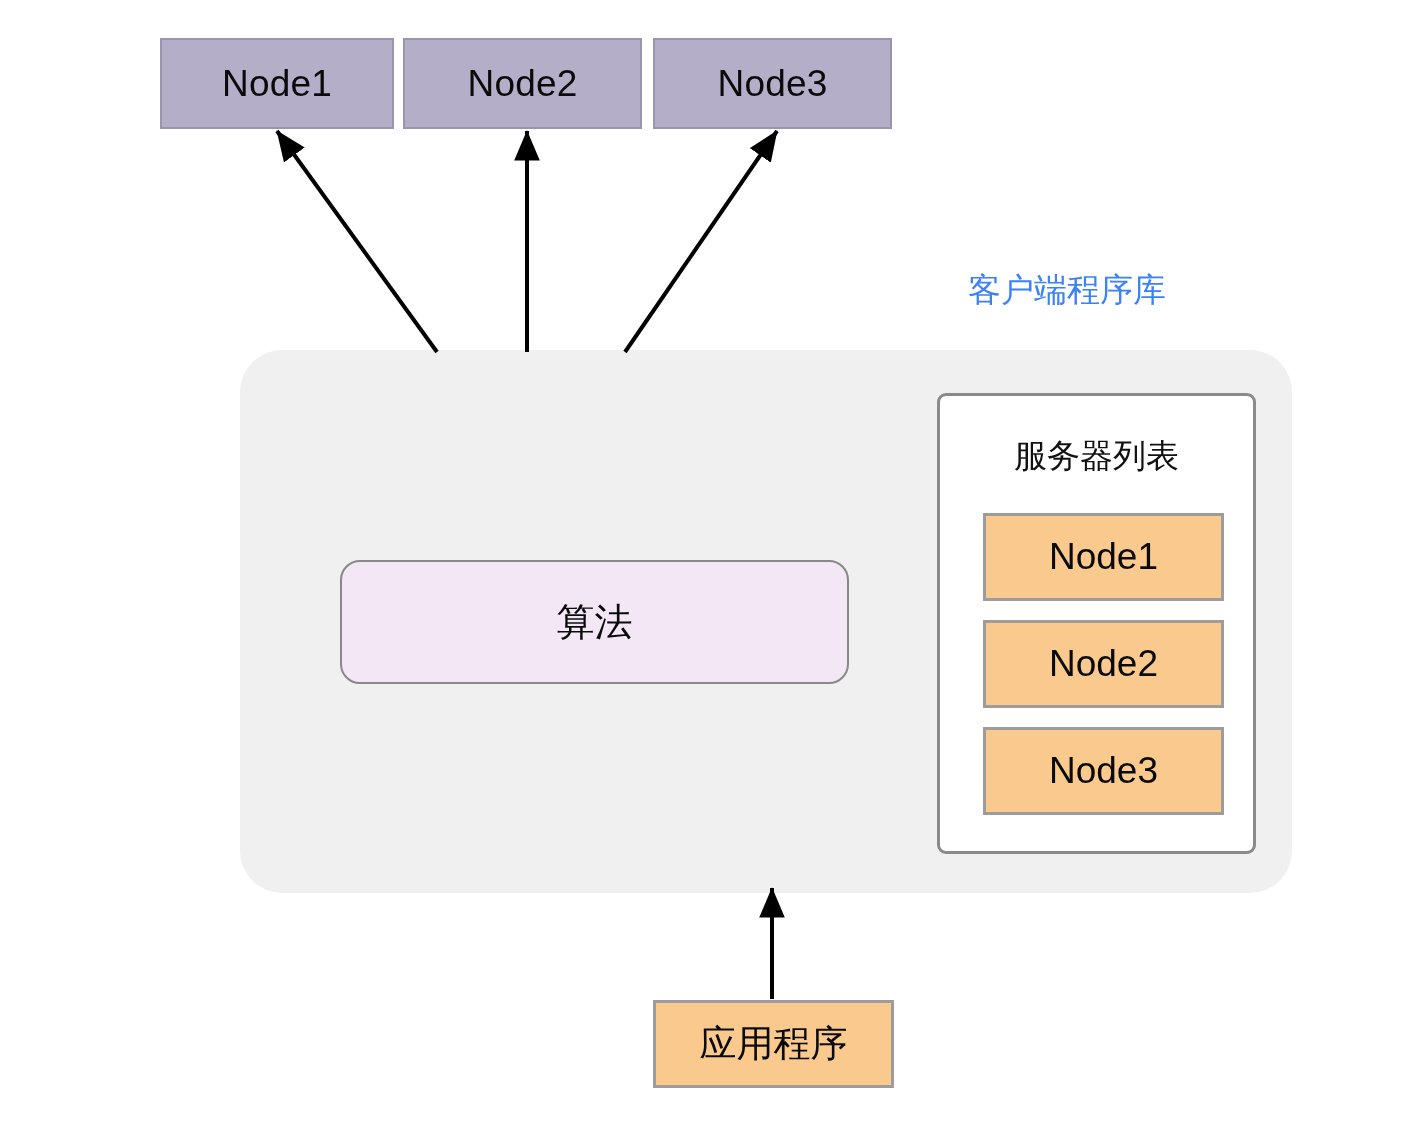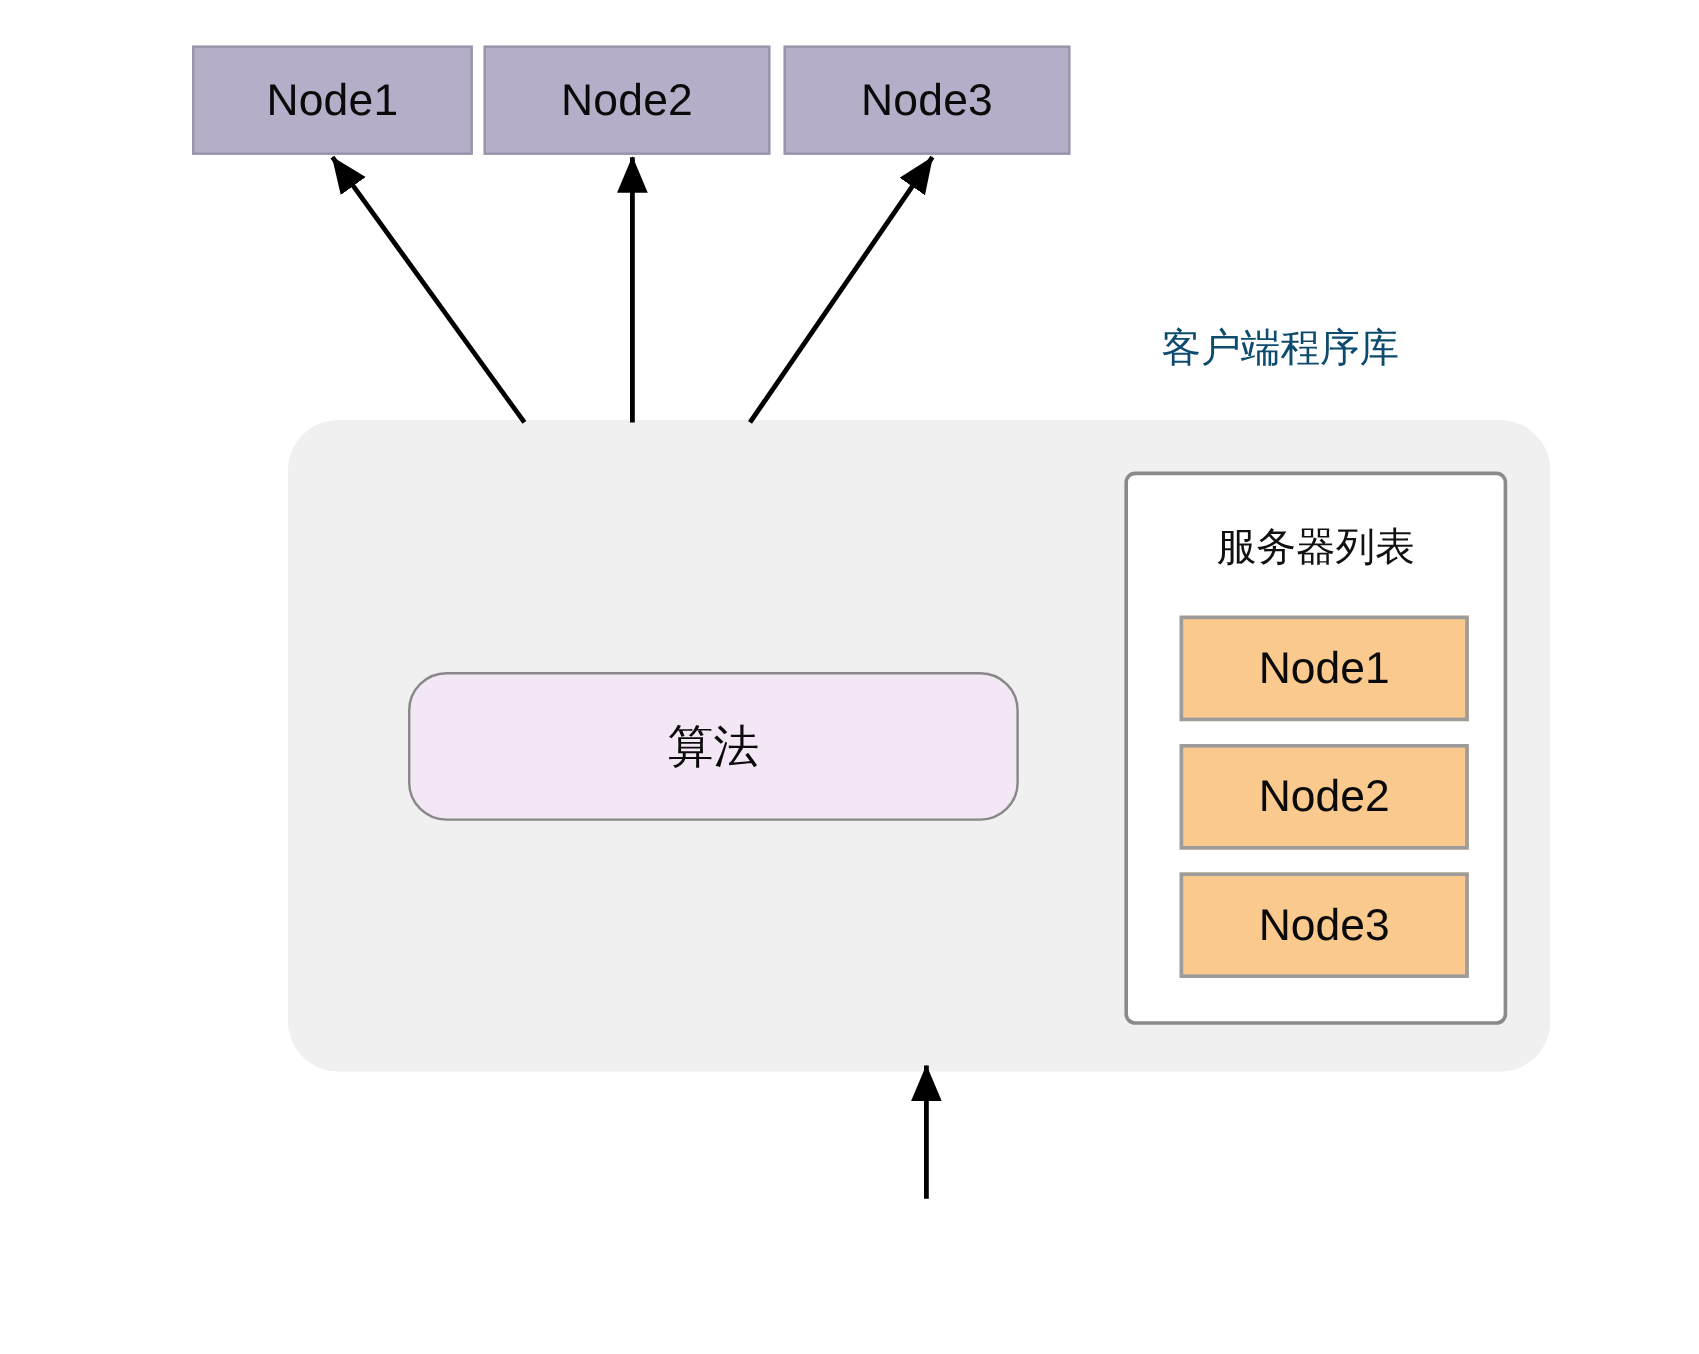--- a/index.html
+++ b/index.html
@@ -43,34 +43,34 @@
     width: 1052px;
     height: 543px;
     background: #f0f0f0;
     border-radius: 42px;
   }
   .client-lib-label {
     position: absolute;
     left: 968px;
     top: 268px;
     font-size: 33px;
-    color: #0c4a6e;
+    color: #3b82f6;
     white-space: nowrap;
     text-align: right;
   }
   
   .algo-box {
     position: absolute;
     left: 340px;
     top: 560px;
     width: 505px;
     height: 120px;
     background: #f3e7f5;
     border: 2px solid #888888;
-    border-radius: 32px;
+    border-radius: 20px;
     display: flex;
     align-items: center;
     justify-content: center;
     font-size: 38px;
     color: #0a0a0a;
   }
   
   .server-list {
     position: absolute;
     left: 937px;
@@ -154,20 +154,23 @@
       <span>Node1</span>
     </div>
     <div class="orange-item i1">
       <span>Node2</span>
     </div>
     <div class="orange-item i2">
       <span>Node3</span>
     </div>
   </div>
 
+  <div class="app-box">
+    <span>应用程序</span>
+  </div>
 
   <svg class="svg-layer" viewBox="0 0 1416 1128">
     <defs>
       <marker id="ah" markerWidth="9" markerHeight="9" refX="7.4" refY="3.2" orient="auto" markerUnits="strokeWidth">
         <path d="M0,0 L7.6,3.2 L0,6.4 z" fill="#000000"></path>
       </marker>
     </defs>
 
     <line x1="437" y1="352" x2="277" y2="131" stroke="#000000" stroke-width="4" marker-end="url(#ah)"></line>
 

